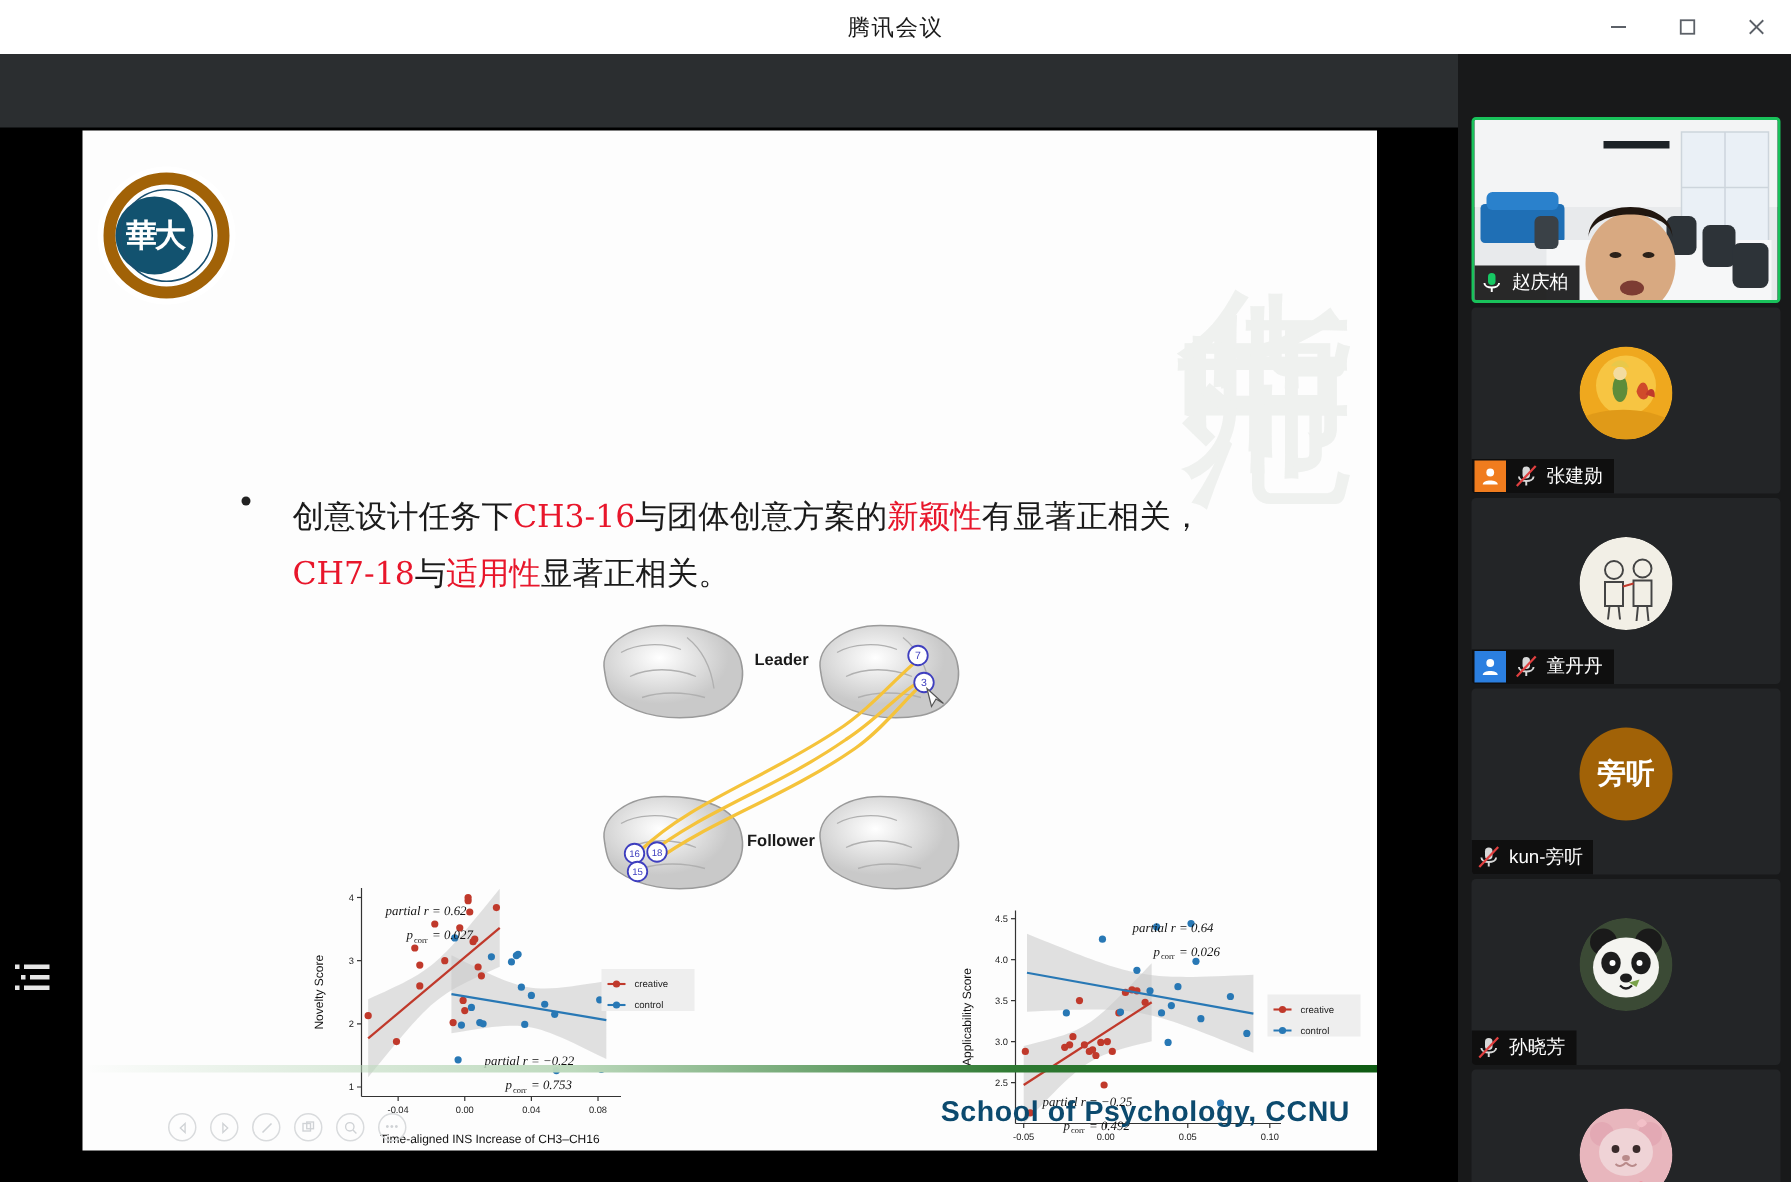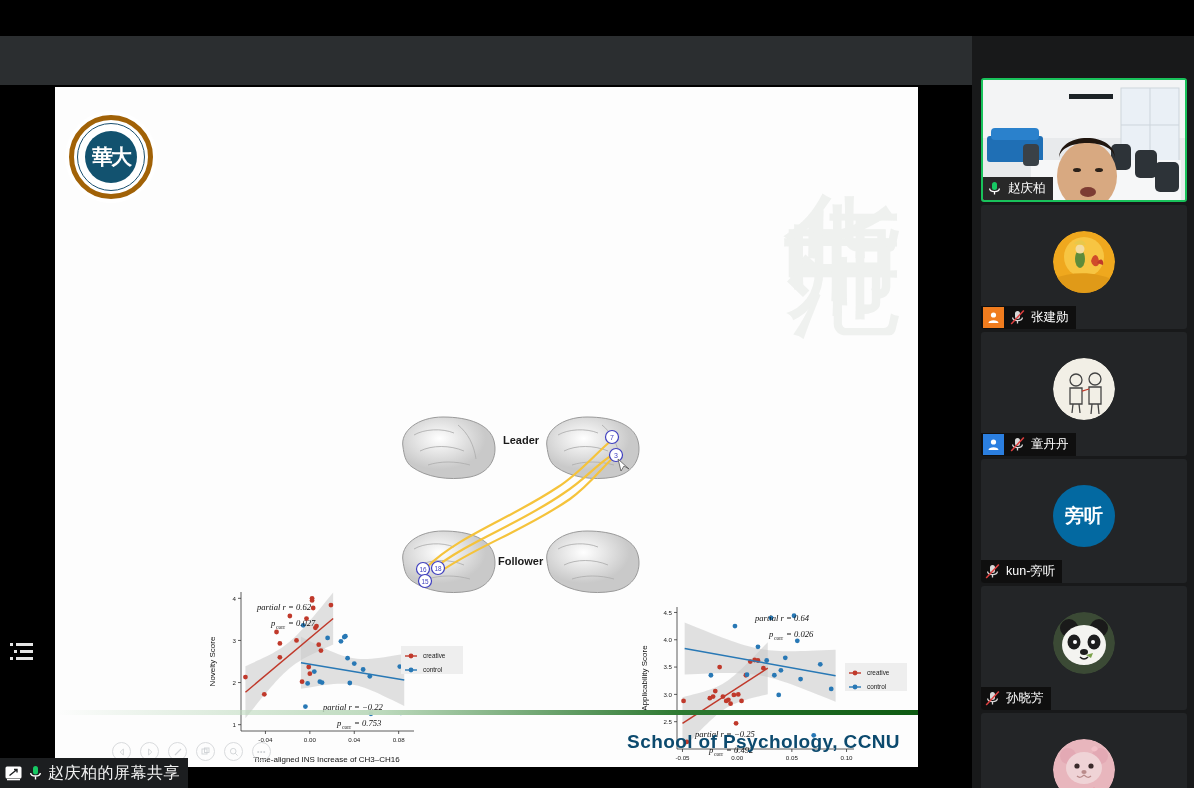--- a/index.html
+++ b/index.html
@@ -61,22 +61,22 @@
 
   .slide-header { position: absolute; left: 0; top: 24px; width: 863px; height: 92px; }
   .logo {
     position: absolute; left: 10px; top: 0px; width: 92px; height: 92px;
     border-radius: 50%;
     background: #ffffff;
     display: flex; align-items: center; justify-content: center;
   }
   .logo-ring {
     width: 84px; height: 84px; border-radius: 50%;
-    border: 5px solid #a16207;
-    display: flex; align-items: center; justify-content: center;
+    border: 8px solid #a16207;
+    display: flex; align-items: center; 
     position: relative;
   }
   .logo-ring::before {
     content: ""; position: absolute; left: 3px; top: 3px; right: 3px; bottom: 3px;
     border-radius: 50%; border: 1px solid #1a4f6e;
   }
   .logo-inner {
     width: 52px; height: 52px; border-radius: 50%;
     background: #12526f; color: #fff;
     display: flex; align-items: center; justify-content: center;
@@ -194,20 +194,41 @@
   .mic-icon { width: 19px; height: 19px; flex: none; display:flex; align-items:center; justify-content:center;}
 
   
   .cam { position: absolute; inset: 0; background: #dfe3e6; }
 </style>
 </head>
 <body>
 
 <div id="app">
 
+  <div class="titlebar">
+    <div class="titlebar-title">腾讯会议</div>
+    <div class="win-controls">
+      <div class="win-btn">
+        <svg width="12" height="12" viewBox="0 0 12 12">
+            <line x1="1" y1="6" x2="11" y2="6" stroke="#5c6168" stroke-width="1.2"></line>
+          </svg>
+      </div>
+      <div class="win-btn">
+        <svg width="12" height="12" viewBox="0 0 12 12">
+            <rect x="1.5" y="1.5" width="9" height="9" fill="none" stroke="#5c6168" stroke-width="1.2"></rect>
+          </svg>
+      </div>
+      <div class="win-btn close">
+        <svg width="12" height="12" viewBox="0 0 12 12">
+            <line x1="1.5" y1="1.5" x2="10.5" y2="10.5" stroke="#5c6168" stroke-width="1.2"></line>
+            <line x1="10.5" y1="1.5" x2="1.5" y2="10.5" stroke="#5c6168" stroke-width="1.2"></line>
+          </svg>
+      </div>
+    </div>
+  </div>
 
   <div class="meeting-body">
 
     <div class="share-toolbar-bg"></div>
     <div class="right-rail-bg"></div>
 
     <div class="left-list-icon">
       <div class="lli-row">
           <div class="lli-dot"></div>
           <div class="lli-bar" style="width:17px"></div>
@@ -227,20 +248,27 @@
       <div class="watermark">华中师范</div>
 
       <div class="slide-header">
         <div class="logo">
           <div class="logo-ring">
             <div class="logo-inner">華大</div>
           </div>
         </div>
       </div>
 
+      <div class="bullet-block">
+        <div class="bullet-dot"></div>
+        <div class="bullet-text">
+          <span>创意设计任务下</span><span class="hl-red">CH3-16</span><span>与团体创意方案的</span><span class="hl-red">新颖性</span><span>有显著正相关，</span><br>
+          <span class="hl-red">CH7-18</span><span>与</span><span class="hl-red">适用性</span><span>显著正相关。</span>
+        </div>
+      </div>
 
       <div class="brain-fig">
         <svg viewBox="0 0 290 190">
           <defs>
             <radialGradient id="bg1" cx="40%" cy="35%">
               <stop offset="0%" stop-color="#ffffff"></stop>
                 <stop offset="100%" stop-color="#c9c9c9"></stop>
             </radialGradient>
           </defs>
 
@@ -504,37 +532,20 @@
               <circle cx="4.2" cy="4.2" r="2.8" fill="none" stroke="#cfd2d5" stroke-width="0.9"></circle>
               <line x1="6.3" y1="6.3" x2="8.6" y2="8.6" stroke="#cfd2d5" stroke-width="0.9"></line>
             </svg>
         </div>
         <div class="ppt-btn">
           <span style="font-size:7px; color:#cfd2d5; letter-spacing:.5px;">•••</span>
         </div>
       </div>
     </div>
 
-    <div class="share-status">
-      <div class="ss-icon">
-        <svg width="17" height="15" viewBox="0 0 17 15">
-          <rect x="0.5" y="0.5" width="16" height="12" rx="1.5" fill="#fff"></rect>
-          <path d="M4.5 9.5 L12 3.5 M9 3.5 L12 3.5 L12 6.5" stroke="#1c1e20" stroke-width="1.4" fill="none"></path>
-          <rect x="2" y="13" width="13" height="1.3" fill="#fff"></rect>
-        </svg>
-      </div>
-      <div class="ss-icon">
-        <svg width="15" height="17" viewBox="0 0 15 17">
-          <rect x="5" y="1" width="5" height="8.5" rx="2.5" fill="#17c964"></rect>
-          <path d="M2.7 8 C2.7 12 12.3 12 12.3 8" fill="none" stroke="#fff" stroke-width="1.4"></path>
-          <line x1="7.5" y1="11.5" x2="7.5" y2="14.5" stroke="#fff" stroke-width="1.4"></line>
-        </svg>
-      </div>
-      <div class="share-status-text">赵庆柏的屏幕共享</div>
-    </div>
 
     <div class="tiles">
         <div class="tile active" style="margin-bottom: 3px;">
           <div class="cam">
       <svg width="100%" height="100%" viewBox="0 0 202 120" preserveAspectRatio="none">
         <rect width="202" height="120" fill="#e8eaec"></rect>
         <rect x="0" y="0" width="202" height="58" fill="#f3f4f5"></rect>
         <rect x="138" y="8" width="58" height="74" fill="#eaf0f6" stroke="#cdd5dc"></rect>
         <line x1="167" y1="8" x2="167" y2="82" stroke="#cdd5dc"></line>
         <line x1="138" y1="45" x2="196" y2="45" stroke="#cdd5dc"></line>
@@ -623,21 +634,21 @@
   <rect x="6" y="2" width="5" height="8" rx="2.5" fill="#d8d8d8"></rect>
   <path d="M3.6 8.6 C3.6 12.6 13.4 12.6 13.4 8.6" fill="none" stroke="#d8d8d8" stroke-width="1.3"></path>
   <line x1="8.5" y1="12" x2="8.5" y2="14.6" stroke="#d8d8d8" stroke-width="1.3"></line>
   <line x1="2.2" y1="15" x2="14.8" y2="1.6" stroke="#e04040" stroke-width="1.5"></line>
               </svg>
             </span>
       <span class="tile-name">童丹丹</span>
     </div>
         </div>
         <div class="tile" style="margin-bottom: 3px;">
-          <div class="tile-avatar" style="background:#0369a1">
+          <div class="tile-avatar" style="background:#a16207">
       <span>旁听</span>
           </div>
           <div class="tile-namebar">
 
       <span class="mic-icon">
               <svg width="17" height="17" viewBox="0 0 17 17">
   <rect x="6" y="2" width="5" height="8" rx="2.5" fill="#d8d8d8"></rect>
   <path d="M3.6 8.6 C3.6 12.6 13.4 12.6 13.4 8.6" fill="none" stroke="#d8d8d8" stroke-width="1.3"></path>
   <line x1="8.5" y1="12" x2="8.5" y2="14.6" stroke="#d8d8d8" stroke-width="1.3"></line>
   <line x1="2.2" y1="15" x2="14.8" y2="1.6" stroke="#e04040" stroke-width="1.5"></line>

